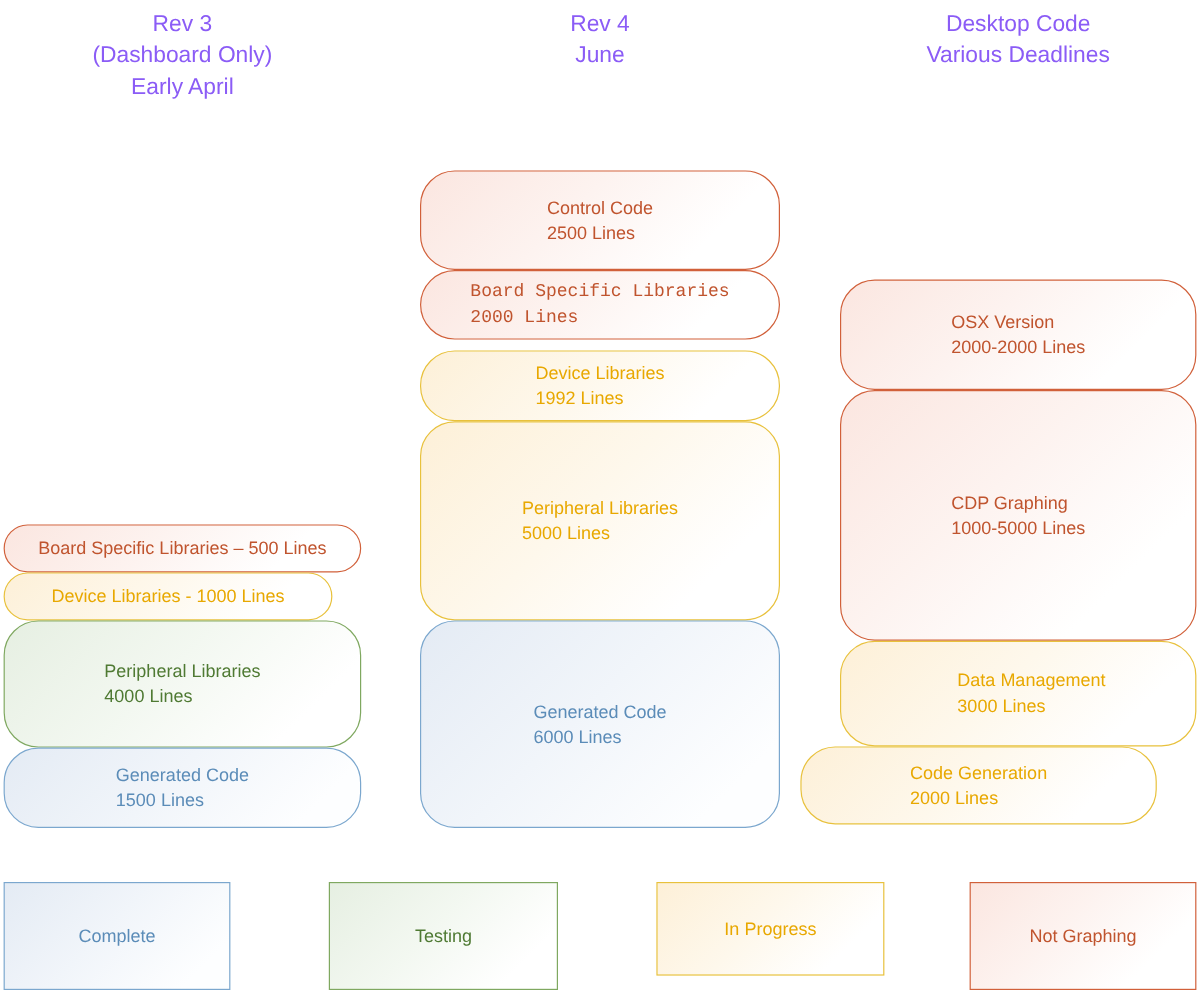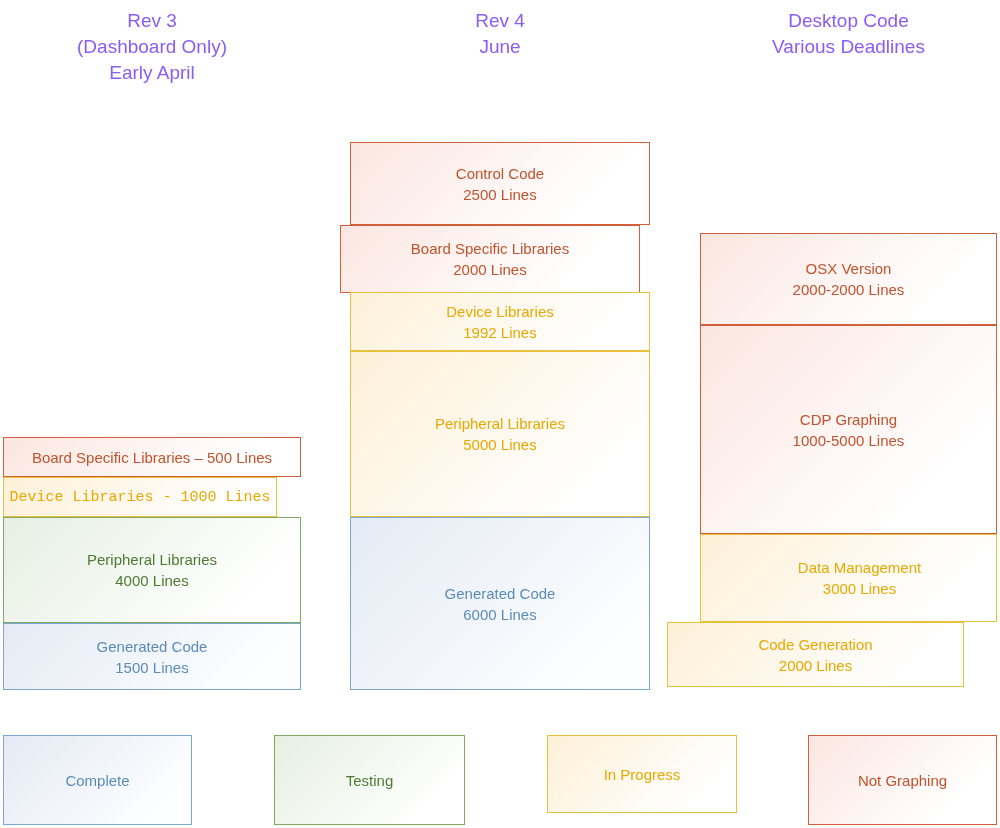--- a/index.html
+++ b/index.html
@@ -24,26 +24,27 @@
     white-space:pre-line;
   }
 
   
   .box{
     position:absolute;
     box-sizing:border-box;
     display:flex;
     align-items:center;
     justify-content:center;
-    text-align:center;
+    text-align:left;
     font-size:15px;
     line-height:21px;
     white-space:pre-line;
     border-width:1px;
     border-style:solid;
+    border-radius:29px;
   }
   
   .t-red{
     border-color:#D1603A;
     color:#C0542E;
     background:linear-gradient(135deg,#FBE6E0 0%,#FDF3F0 42%,#FFFFFF 78%);
   }
   .t-yellow{
     border-color:#E8C13C;
     color:#E8A800;
@@ -79,29 +80,29 @@
 
   <div class="col-head" style="left:3px;top:8px;width:298px;">Rev 3
 (Dashboard Only)
 Early April</div>
   <div class="col-head" style="left:350px;top:8px;width:300px;">Rev 4
 June</div>
   <div class="col-head" style="left:700px;top:8px;width:297px;">Desktop Code
 Various Deadlines</div>
 
   <div class="box t-red" style="left:3px;top:437px;width:298px;height:40px;">Board Specific Libraries – 500 Lines</div>
-  <div class="box t-yellow" style="left:3px;top:477px;width:274px;height:40px;font-family:Liberation Mono, monospace;">Device Libraries  -  1000 Lines</div>
+  <div class="box t-yellow" style="left:3px;top:477px;width:274px;height:40px;">Device Libraries  -  1000 Lines</div>
   <div class="box t-green" style="left:3px;top:517px;width:298px;height:106px;">Peripheral Libraries
 4000 Lines</div>
   <div class="box t-blue" style="left:3px;top:623px;width:298px;height:67px;">Generated Code
 1500 Lines</div>
 
   <div class="box t-red" style="left:350px;top:142px;width:300px;height:83px;">Control Code
 2500 Lines</div>
-  <div class="box t-red" style="left:340px;top:225px;width:300px;height:68px;">Board Specific Libraries
+  <div class="box t-red" style="left:350px;top:225px;width:300px;height:58px;font-family:Liberation Mono, monospace;">Board Specific Libraries
 2000 Lines</div>
   <div class="box t-yellow" style="left:350px;top:292px;width:300px;height:59px;">Device Libraries
 1992 Lines</div>
   <div class="box t-yellow" style="left:350px;top:351px;width:300px;height:166px;">Peripheral Libraries
 5000 Lines</div>
   <div class="box t-blue" style="left:350px;top:517px;width:300px;height:173px;">Generated Code
 6000 Lines</div>
 
   <div class="box t-red" style="left:700px;top:233px;width:297px;height:92px;">OSX Version
 2000-2000 Lines</div>

